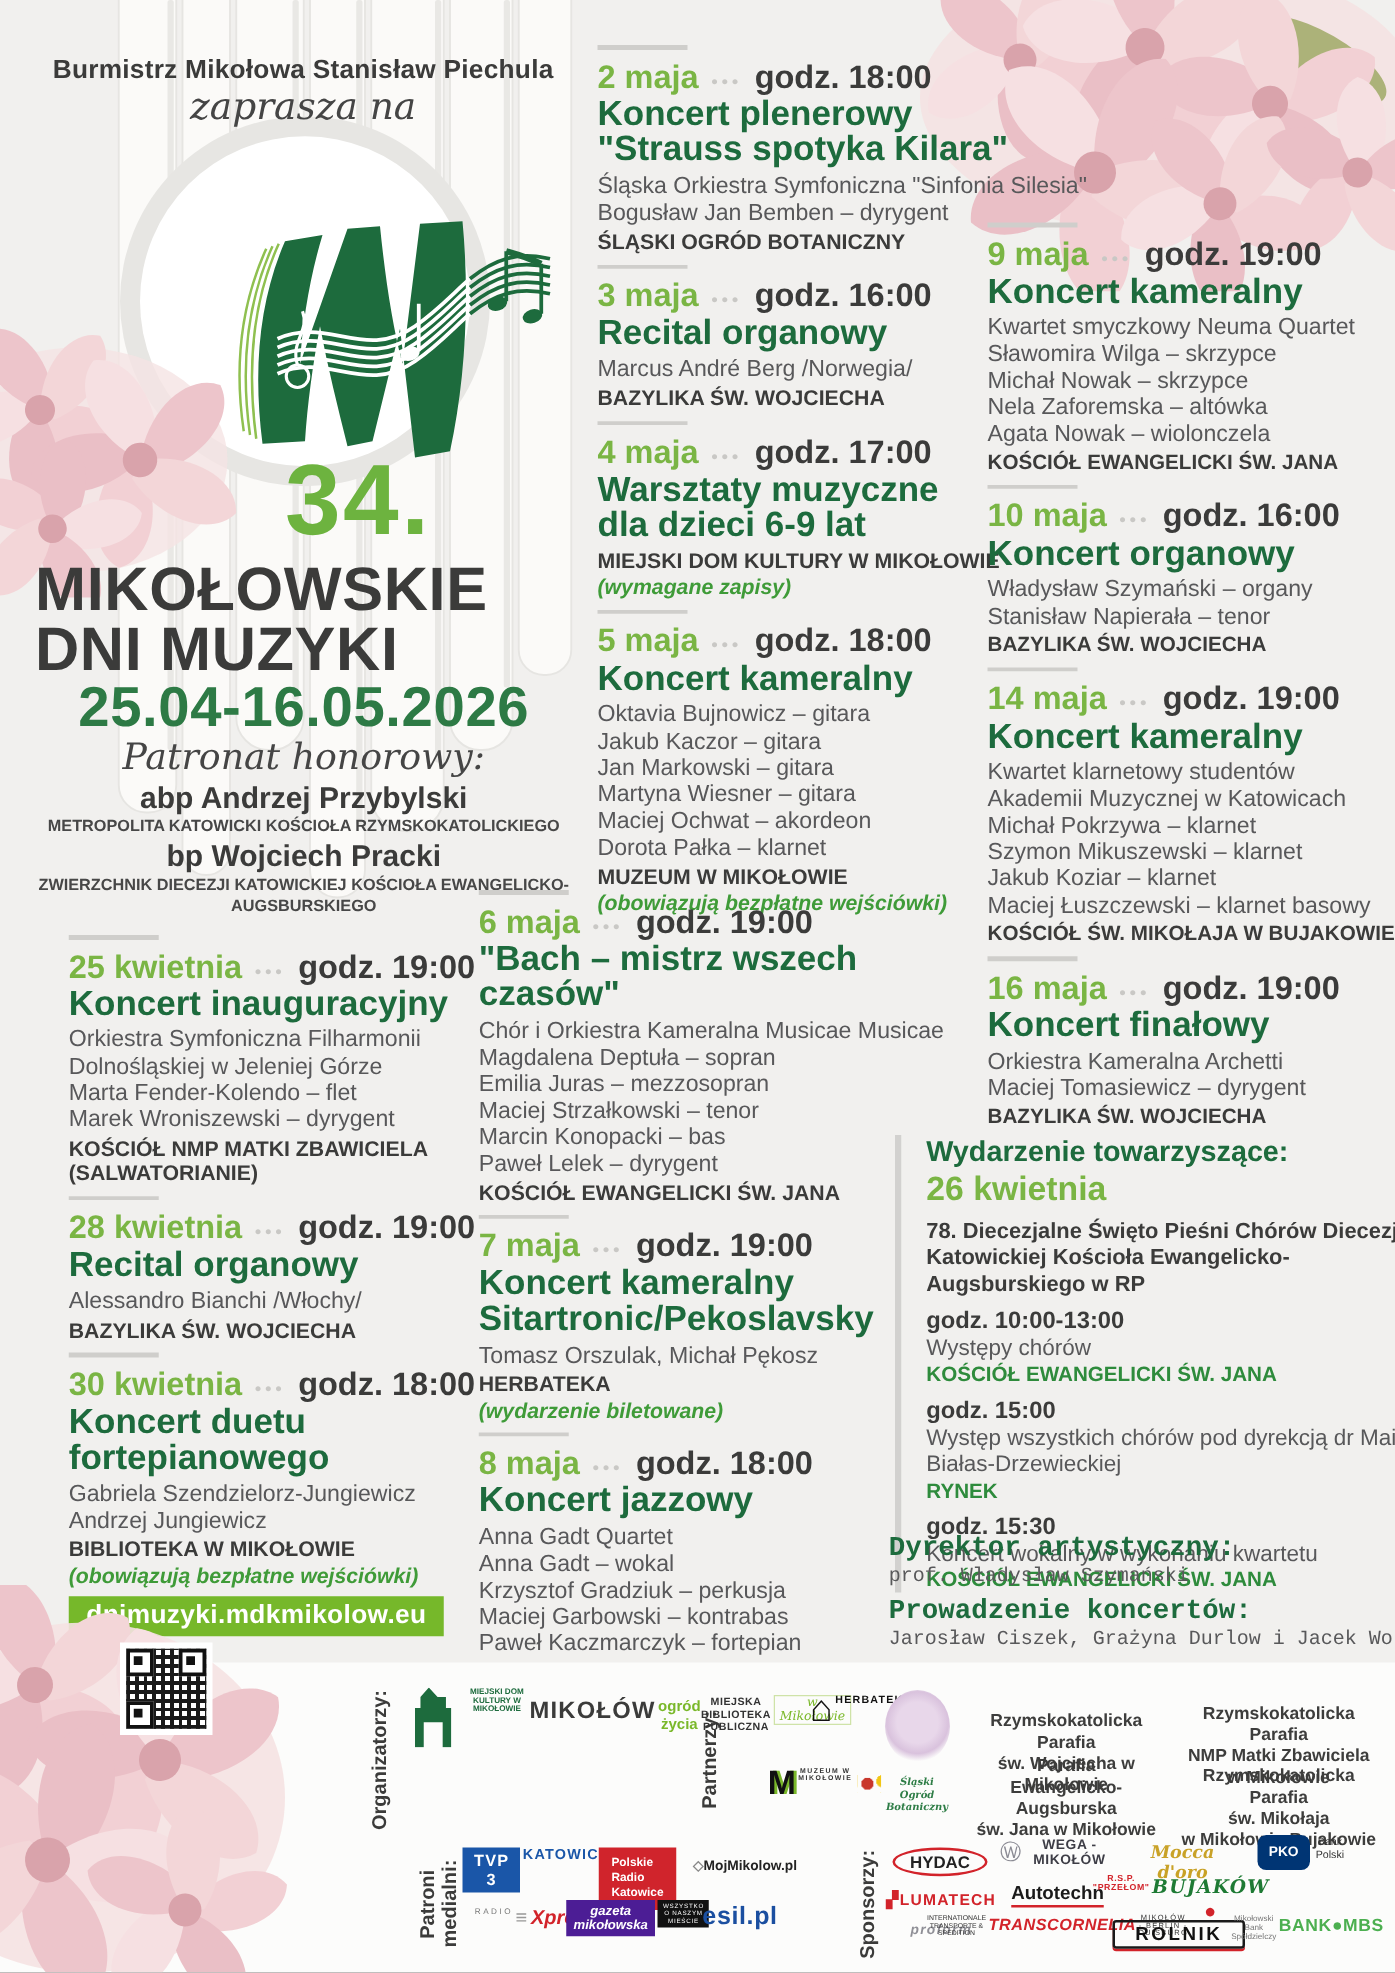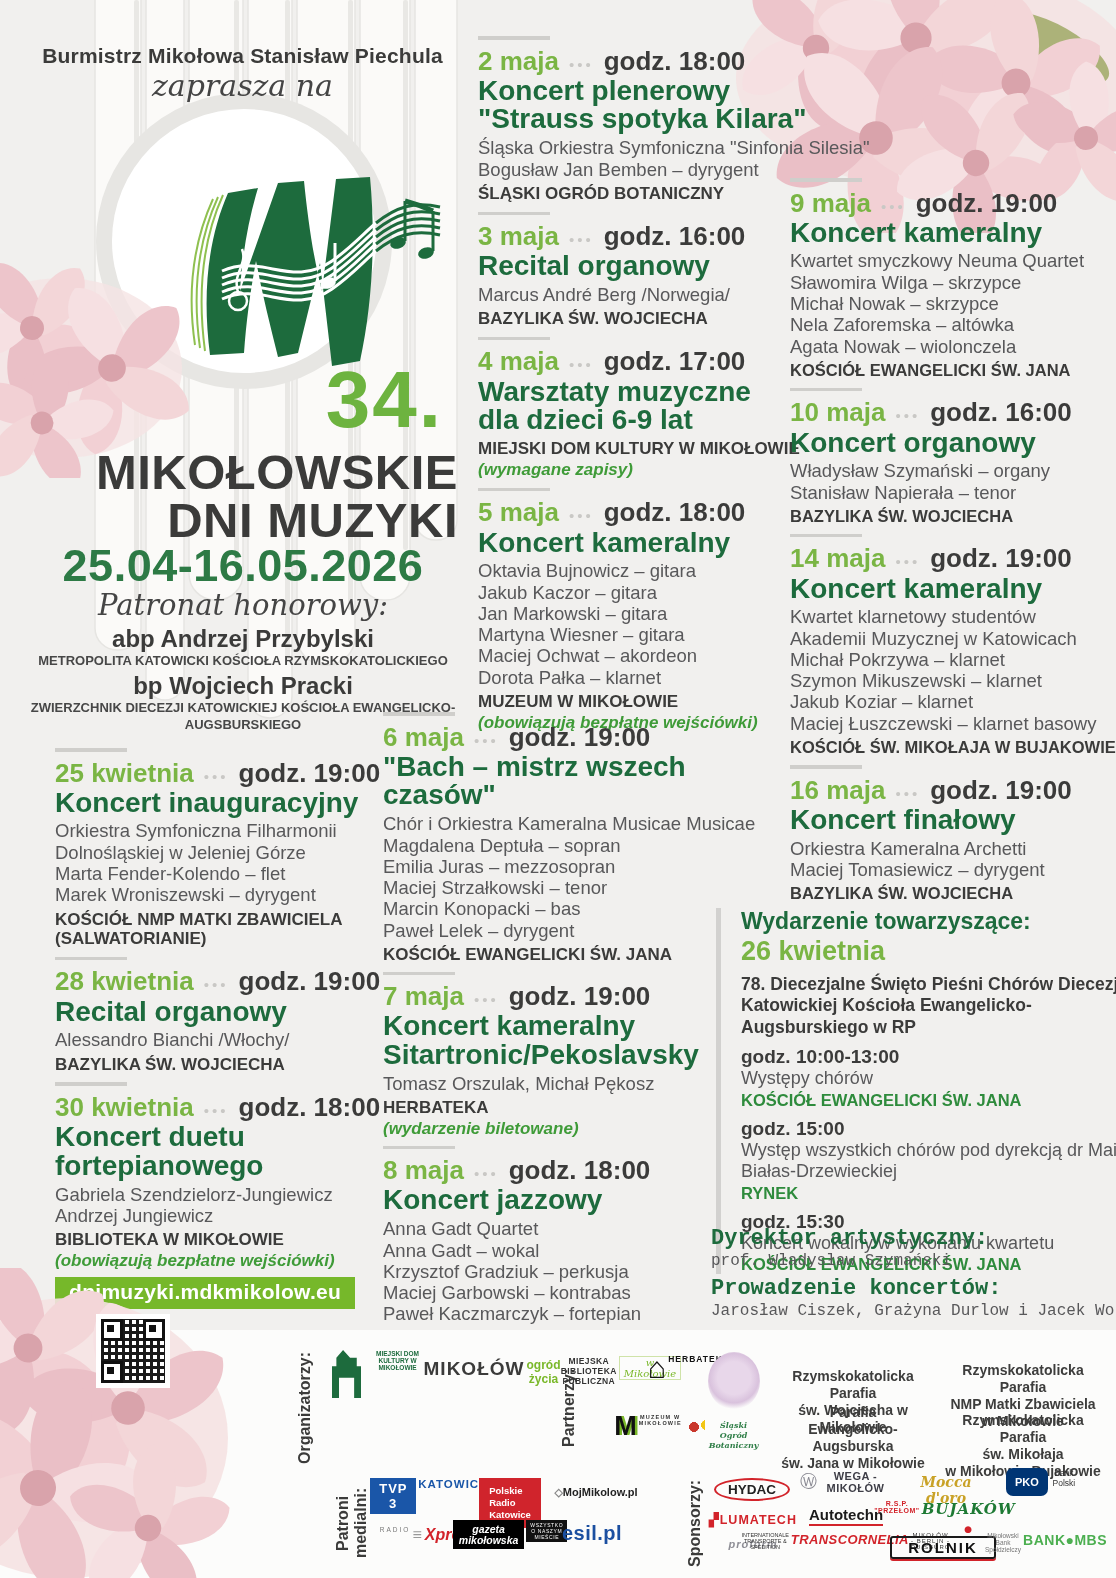--- a/index.html
+++ b/index.html
@@ -14,23 +14,23 @@
   .flower{z-index:3;pointer-events:none;}
   #flower-tr{left:726px;top:-12px;}
   #flower-ml{left:-28px;top:258px;}
   #flower-bl{left:-42px;top:1268px;z-index:6;}
 
   
   .invite{left:40px;top:44px;width:405px;text-align:center;z-index:4;}
   .invite-line{font-size:21px;font-weight:800;color:#3b3b3a;letter-spacing:.2px;}
   .script{font-family:"DejaVu Serif",serif;font-style:italic;color:#454545;}
   .invite .script{font-size:30px;margin-top:0px;}
-  .edition{left:228px;top:360px;width:215px;text-align:right;font-size:80px;font-weight:800;
+  .edition{left:228px;top:360px;width:215px;text-align:left;font-size:80px;font-weight:800;
            color:#6db33f;letter-spacing:2px;z-index:4;line-height:1;}
-  .maintitle{left:28px;top:448px;width:430px;text-align:right;font-weight:800;font-size:49px;
+  .maintitle{left:28px;top:448px;width:430px;text-align:left;font-weight:800;font-size:49px;
              line-height:.98;color:#3b3b3a;letter-spacing:.5px;z-index:4;}
   .festdates{left:28px;top:540px;width:430px;text-align:center;font-weight:800;font-size:45px;
              color:#2d7a45;z-index:4;letter-spacing:.5px;}
   .patronage{left:28px;top:588px;width:430px;text-align:center;z-index:4;}
   .patronage .script{font-size:29px;}
   .pat-name{font-size:24px;font-weight:800;margin-top:3px;}
   .pat-desc{font-size:13px;font-weight:600;color:#474747;line-height:1.25;}
 
   
   .col{z-index:4;}
@@ -119,21 +119,21 @@
 
   
   .logo-tvp3 .m{background:#1a56a8;color:#fff;font-size:13px;padding:3px 9px;letter-spacing:1px;}
   .logo-tvp3 .s{color:#1a56a8;font-weight:800;font-size:11.5px;letter-spacing:1px;}
   .logo-prk .m{background:#d0242c;color:#fff;font-size:9.5px;line-height:1.25;padding:7px 10px;text-align:left;}
   .logo-moj .m{font-size:11px;color:#222;}
   .logo-moj .m::before{content:"\25C7 ";color:#888;}
   .logo-xpress .t{letter-spacing:2px;color:#777;}
   .logo-xpress .m{color:#d2232a;font-style:italic;font-size:16px;}
   .logo-xpress .m::before{content:"\2261";color:#999;margin-right:3px;}
-  .logo-gazeta .m{background:#000000;color:#fff;font-style:italic;font-size:10.5px;line-height:1;padding:4px 6px;}
+  .logo-gazeta .m{background:#4c1d95;color:#fff;font-style:italic;font-size:10.5px;line-height:1;padding:4px 6px;}
   .logo-gazeta .s{background:#111;color:#fff;font-size:5px;letter-spacing:.6px;padding:2px 4px;}
   .logo-esil .m{color:#1b4fa0;font-size:20px;letter-spacing:.5px;}
 
   
   .logo-hydac .m{border:2.5px solid #d2232a;border-radius:50%;padding:2px 12px;font-size:13.5px;color:#222;}
   .logo-wega .t{font-size:17px;color:#8b8b94;}
   .logo-wega .m{font-size:11px;color:#3d3d46;letter-spacing:.5px;}
   .logo-mocca .m{font-family:"DejaVu Serif",serif;font-style:italic;color:#c9a227;font-size:14px;}
   .logo-pko .m{background:#003574;color:#fff;font-size:11px;padding:8px 9px;border-radius:7px;}
   .logo-pko .s{font-size:8.5px;color:#333;}

